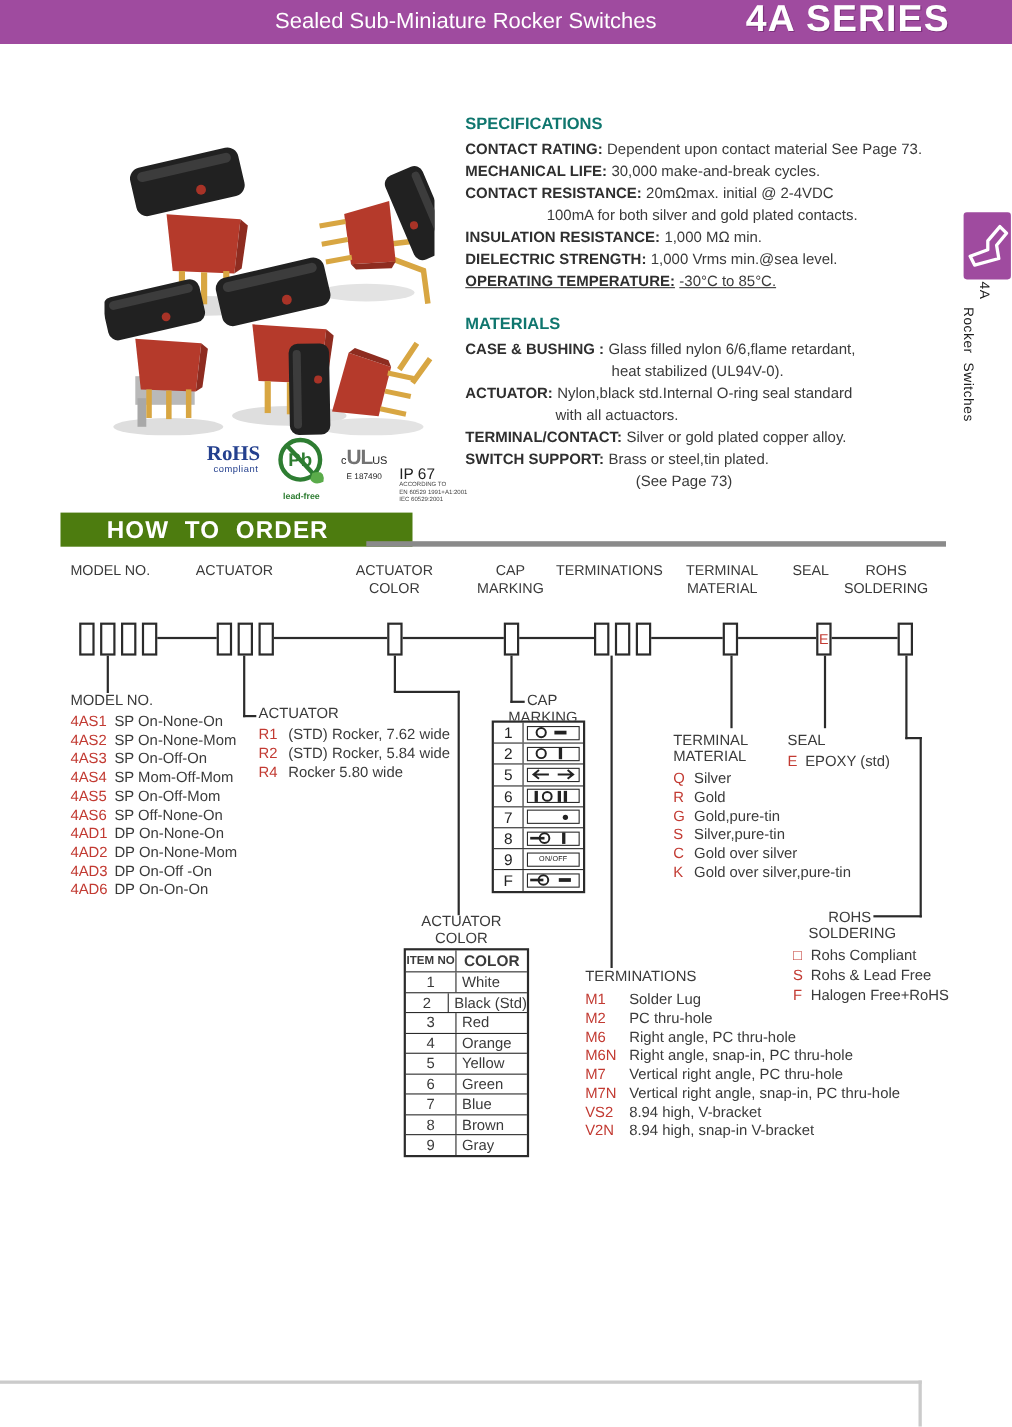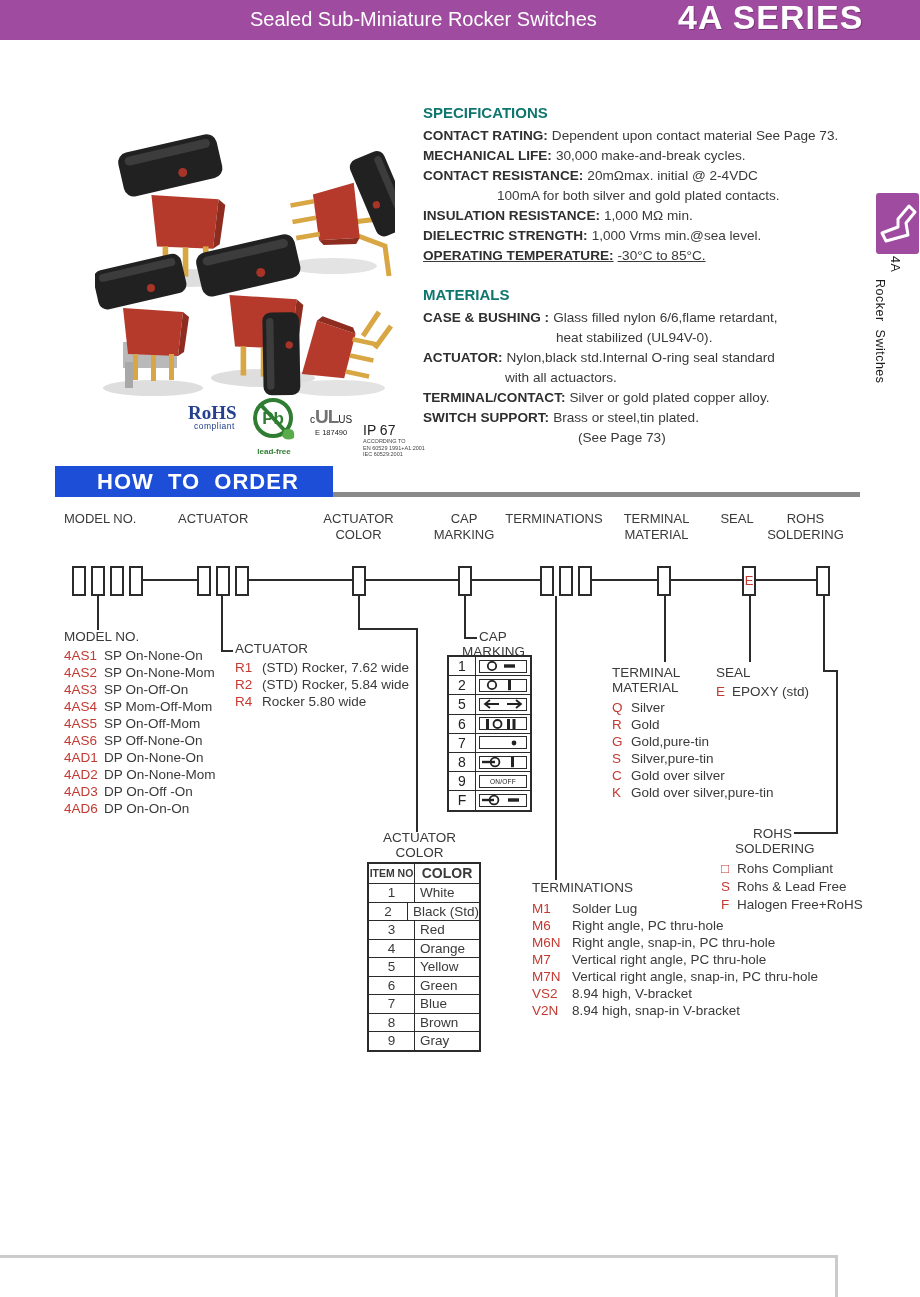--- a/index.html
+++ b/index.html
@@ -26,21 +26,21 @@
   .ul-file{font-size:7.5px;color:#222;text-align:center;margin-top:0px;}
   .ip-title{font-size:14px;color:#222;line-height:15px;}
   .ip-line{font-size:5.5px;color:#444;line-height:6.5px;white-space:nowrap;}
   .pb-sub{font-size:8px;font-weight:bold;color:#2e7d32;text-align:center;line-height:8px;}
 
   
   #side-tab-box{position:absolute;left:876px;top:193px;width:43px;height:61px;background:#9f4b9f;border-radius:3px;}
   .vtext{position:absolute;writing-mode:vertical-rl;font-size:12.5px;color:#1c1c1c;white-space:pre;letter-spacing:0.5px;}
 
   
-  #order-banner{position:absolute;left:55px;top:466px;width:278px;height:31px;background:#1d4ed8;}
+  #order-banner{position:absolute;left:55px;top:466px;width:278px;height:31px;background:#4d7c0f;padding-left:42px;}
   #order-banner span{position:absolute;left:42px;top:3px;color:#fff;font-weight:bold;font-size:22px;white-space:pre;letter-spacing:1px;}
   #banner-rule{position:absolute;left:333px;top:492px;width:527px;height:5px;background:#8a8a8a;}
   .col-head{position:absolute;font-size:13px;line-height:15.5px;color:#3a3a3a;white-space:nowrap;}
   .col-head span{display:block;}
   .col-head.center{text-align:center;}
 
   
   .order-box{position:absolute;width:14px;height:30px;border:2px solid #2b2b2b;background:#fff;
              box-sizing:border-box;text-align:center;line-height:26px;font-size:13px;color:#c23a32;}
   .dline{position:absolute;background:#2b2b2b;}
@@ -508,20 +508,24 @@
       </div>
     </div>
 
   <div class="list-title" style="left:532px;top:880px;">TERMINATIONS</div>
   <div id="term-list" class="code-list" style="left:532px;top:900px;">
       <div class="code-row">
         <span class="code">M1</span>
         <span class="desc">Solder Lug</span>
       </div>
       <div class="code-row">
+        <span class="code">M2</span>
+        <span class="desc">PC thru-hole</span>
+      </div>
+      <div class="code-row">
         <span class="code">M6</span>
         <span class="desc">Right angle, PC thru-hole</span>
       </div>
       <div class="code-row">
         <span class="code">M6N</span>
         <span class="desc">Right angle, snap-in, PC thru-hole</span>
       </div>
       <div class="code-row">
         <span class="code">M7</span>
         <span class="desc">Vertical right angle, PC thru-hole</span>

